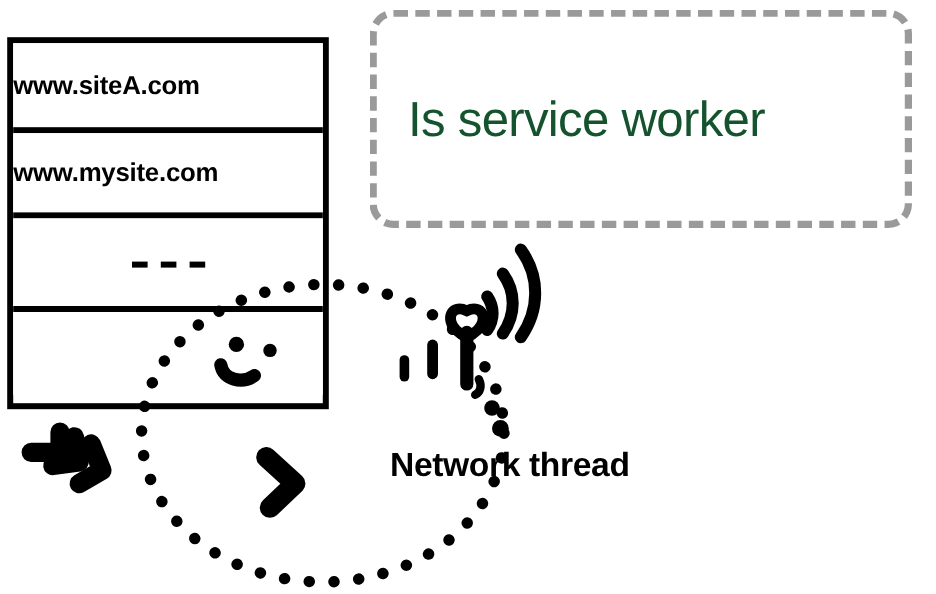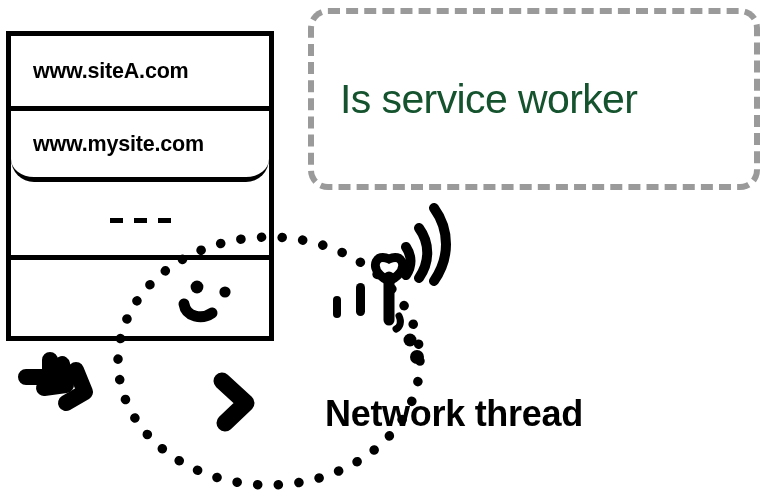--- a/index.html
+++ b/index.html
@@ -34,25 +34,24 @@
     border: 5px solid #000000;
     background: #ffffff;
     display: flex;
     flex-direction: column;
   }
   .site-row {
     box-sizing: border-box;
     border-bottom: 5px solid #000000;
     display: flex;
     align-items: center;
-    padding-left: 22px;
     background: #ffffff;
   }
   .site-row.r1 { height: 75px; }
-  .site-row.r2 { height: 71px; border-radius: 23px; }
+  .site-row.r2 { height: 71px; }
   .site-row.r3 { height: 78px; justify-content: center; padding-left: 0; }
   .site-row.r4 { height: 69px; border-bottom: none; }
   .site-label {
     font-size: 21.5px;
     font-weight: 700;
     color: #000000;
     letter-spacing: -0.2px;
     white-space: nowrap;
   }
   .ellipsis-dashes {
@@ -89,26 +88,25 @@
     color: #14532d;
     font-weight: 400;
     letter-spacing: -0.6px;
   }
 
   
   .net-label {
     position: absolute;
     left: 325px;
     top: 372px;
-    font-size: 36px;
+    font-size: 28px;
     font-weight: 700;
     color: #000000;
     letter-spacing: -0.3px;
     white-space: nowrap;
-    margin-top: 21px;
   }
 </style>
 </head>
 <body>
 
 <div id="stage">
 
   <div class="site-list">
     <div class="site-row r1">
       <span class="site-label">www.siteA.com</span>

